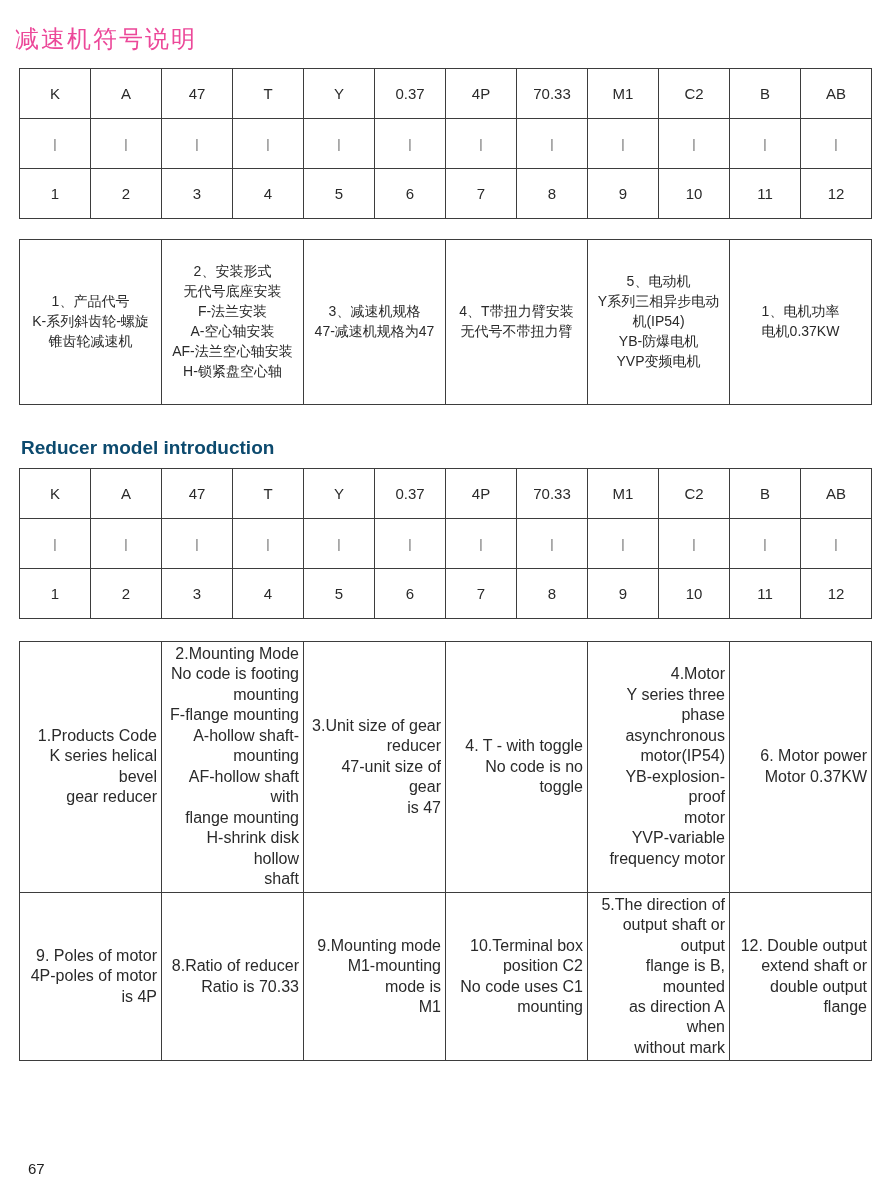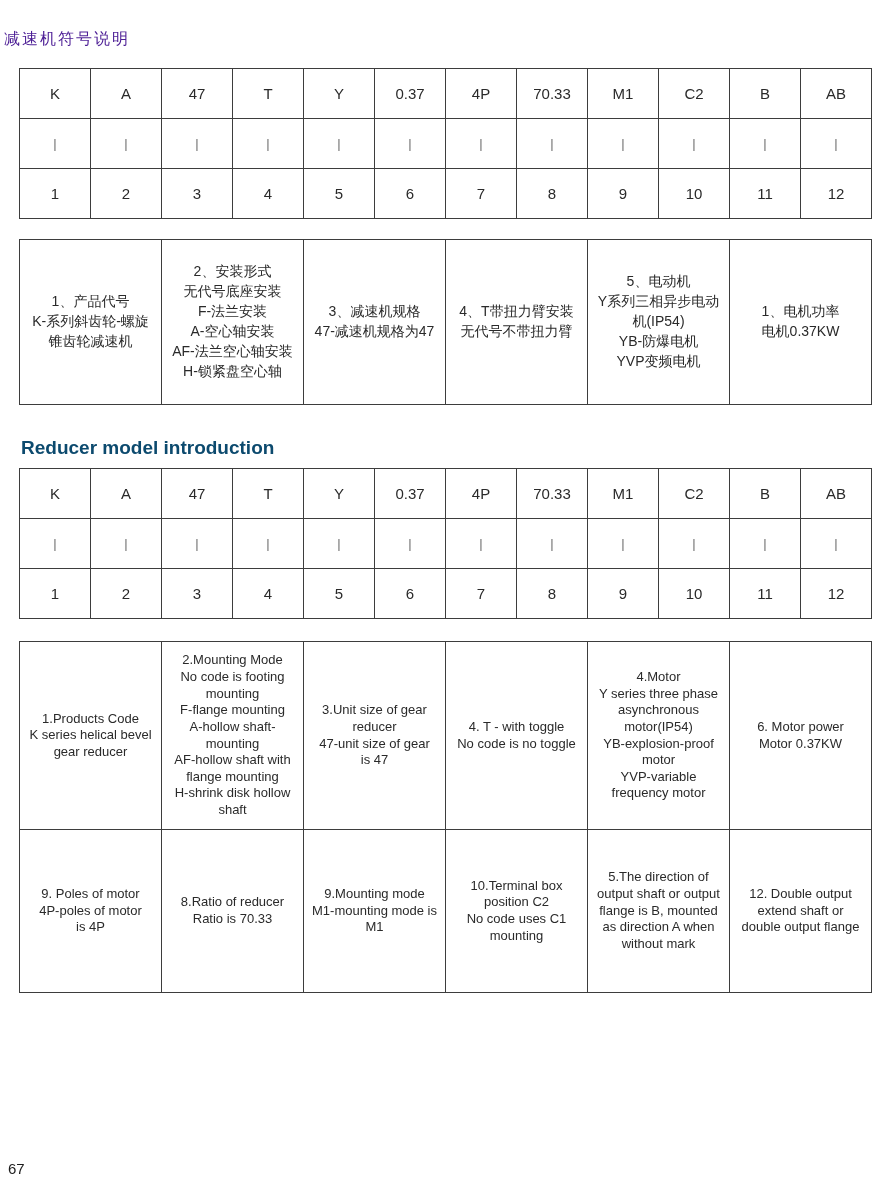--- a/index.html
+++ b/index.html
@@ -6,26 +6,26 @@
   .page {
     position: relative;
     width: 888px;
     height: 1191px;
     background: #ffffff;
     font-family: "Liberation Sans", "DejaVu Sans", sans-serif;
     color: #222222;
     overflow: hidden;
   }
   .title-cn {
-    margin: 28px 0 0 4px;
-    font-size: 16px;
+    margin: 28px 0 0 15px;
+    font-size: 24px;
     font-weight: normal;
     letter-spacing: 2px;
     line-height: 22px;
-    color: #4c1d95;
+    color: #ec4899;
   }
   .title-en {
     margin: 32px 0 0 21px;
     font-size: 19px;
     font-weight: bold;
     line-height: 22px;
     color: #0c4a6e;
   }
   table.tbl {
     border-collapse: collapse;
@@ -46,28 +46,28 @@
   td.code-cell { font-size: 15px; color: #2a2a2a; }
   td.conn-cell { font-size: 13px; color: #6e6e6e; }
   td.pos-cell  { font-size: 15px; color: #2a2a2a; }
   table.expl-tbl { margin-top: 20px; }
   table.expl-tbl.en { margin-top: 22px; }
   td.expl-cell {
     white-space: pre-line;
     color: #2a2a2a;
   }
   td.expl-cell.cn { font-size: 14px; line-height: 1.42; }
-  td.expl-cell.en { font-size: 13px; line-height: 1.28; }
+  td.expl-cell.en { font-size: 16px; line-height: 1.28; text-align: right; }
   tr.cn-r1 td { height: 165px; }
   tr.cn-r2 td { height: 93px; }
   tr.en-r1 td { height: 188px; }
   tr.en-r2 td { height: 163px; }
   .page-num {
     position: absolute;
-    left: 8px;
+    left: 28px;
     bottom: 14px;
     font-size: 15px;
     color: #1c1c1c;
   }
 </style>
 </head>
 <body>
 
 <div class="page">
 

